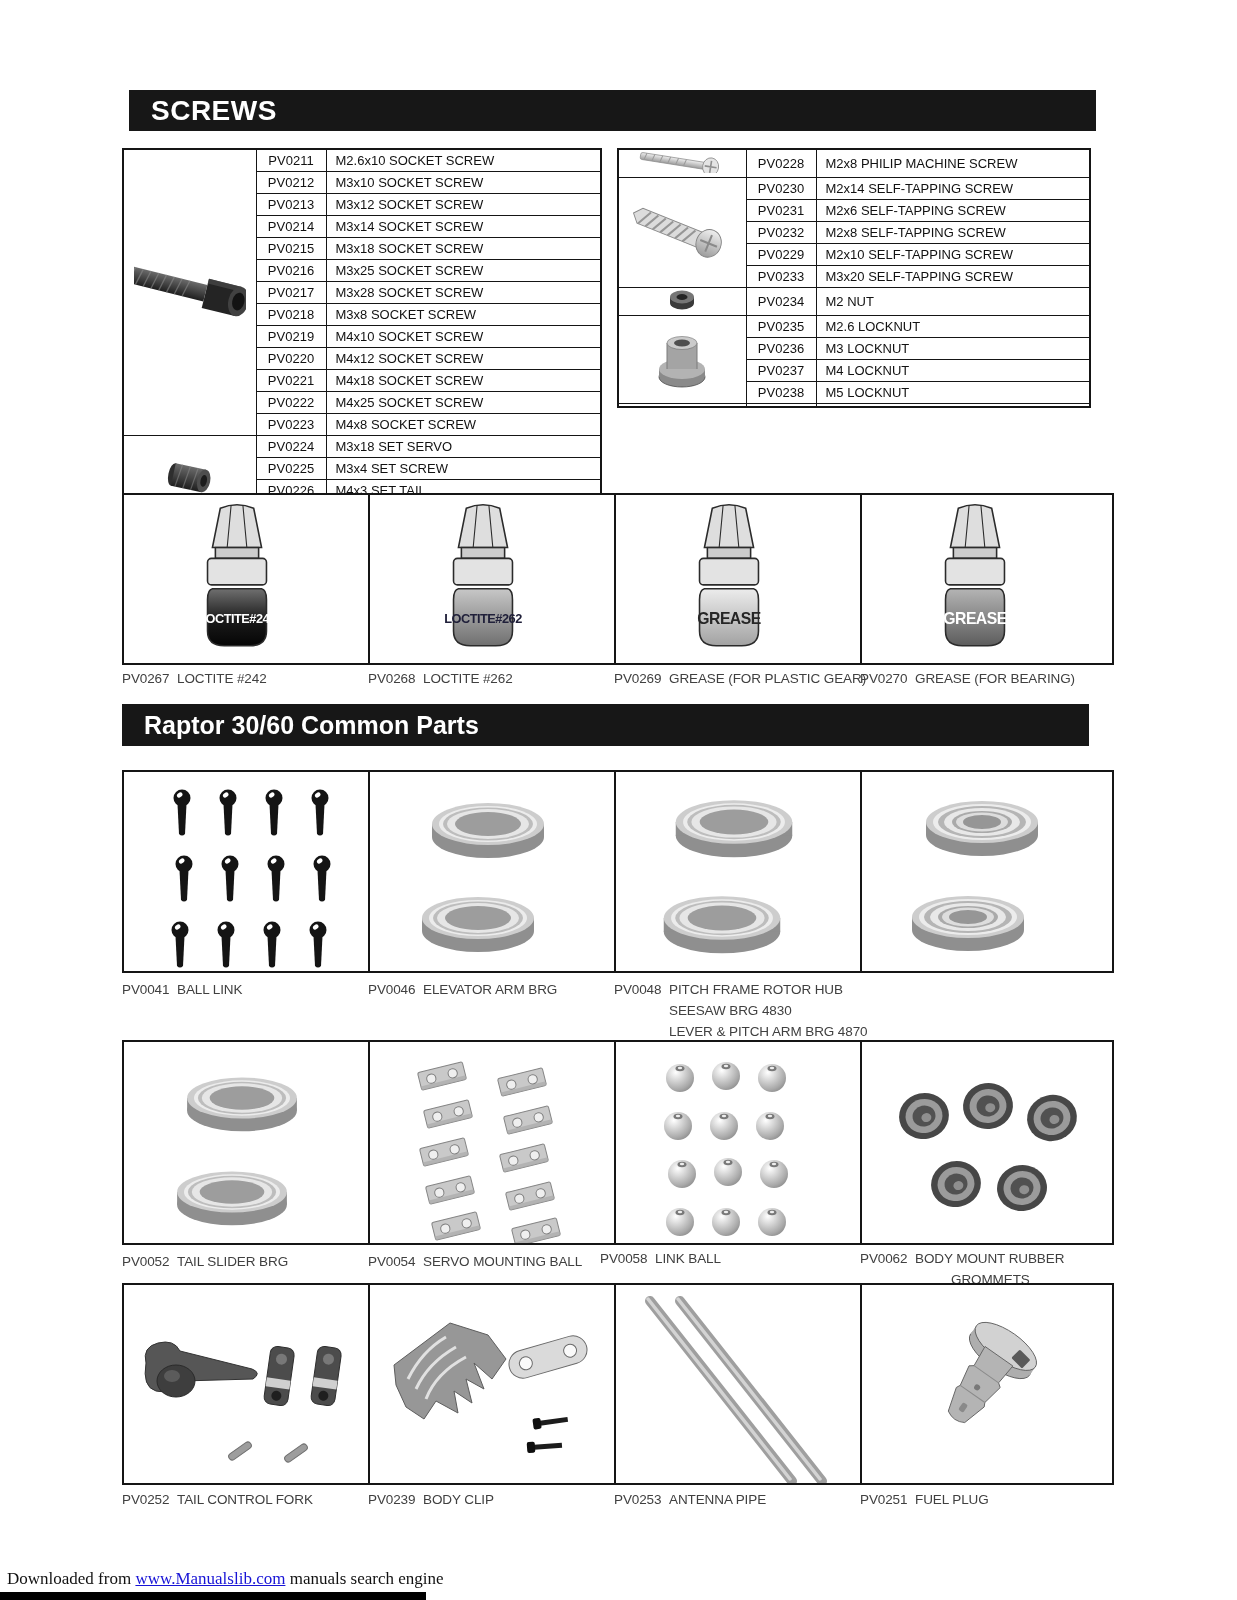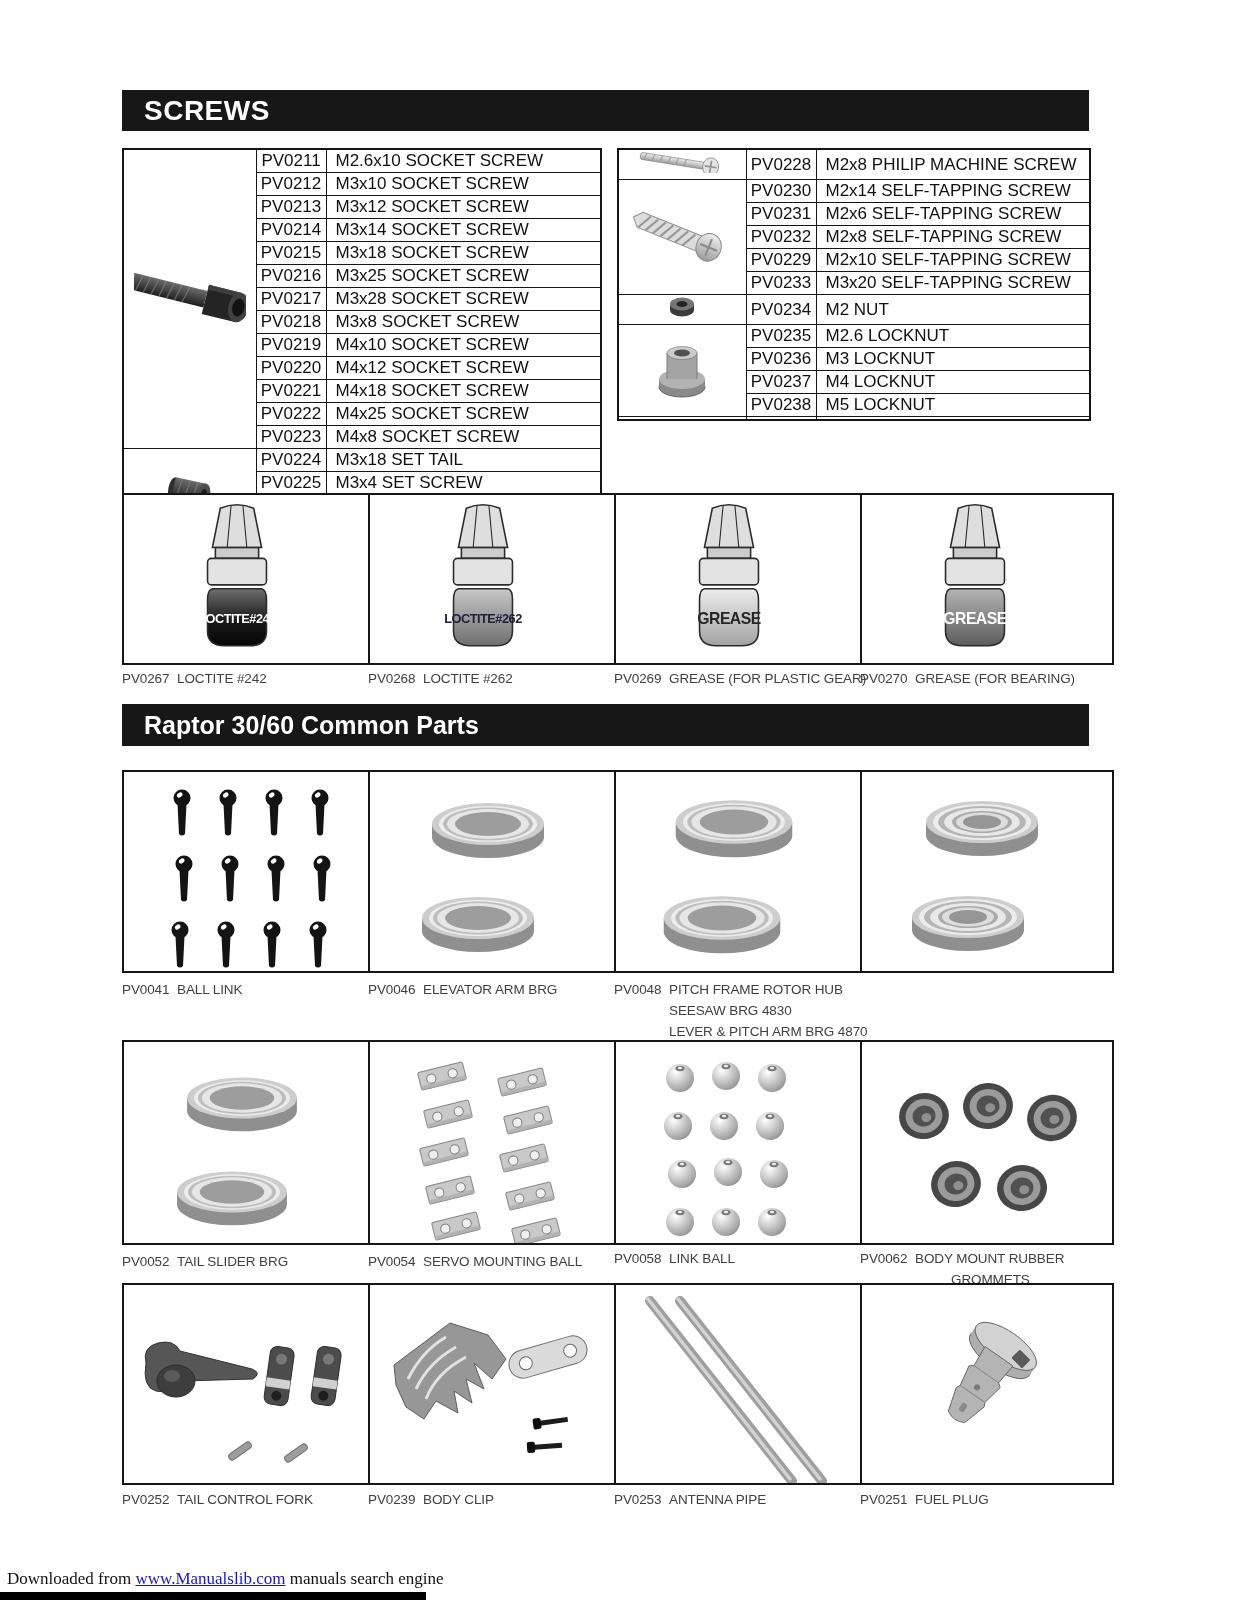--- a/index.html
+++ b/index.html
@@ -1,23 +1,23 @@
 <!DOCTYPE html>
 <html><head>
 <meta charset="utf-8">
 <style>
   html,body{margin:0;padding:0;background:#ffffff;}
   #page{position:relative;width:1237px;height:1600px;background:#fff;overflow:hidden;
         font-family:"Liberation Sans",sans-serif;color:#111;}
   .bar{position:absolute;left:122px;width:967px;background:#171717;color:#fff;
        display:flex;align-items:center;box-sizing:border-box;padding-left:22px;font-weight:bold;}
-  #screws-bar{top:90px;height:41px;font-size:28px;letter-spacing:.5px;}
+  #screws-bar{top:90px;height:41px;font-size:28px;letter-spacing:.5px;margin-left:7px;}
   #common-bar{top:704px;height:42px;font-size:25px;}
   table.parts{position:absolute;border-collapse:collapse;table-layout:fixed;
-       font-size:17px;color:#111;border:2px solid #151515;}
+       font-size:13px;color:#111;border:2px solid #151515;}
   table.parts td{border:1px solid #151515;overflow:hidden;white-space:nowrap;}
   #tbl-left{left:122px;top:148px;width:478px;height:325px;}
   #tbl-right{left:617px;top:148px;width:472px;height:258px;}
   td.img{text-align:center;vertical-align:middle;}
   td.part{text-align:center;}
   td.desc{padding-left:9px;}
   tr.h19 td{height:19px;} tr.h24 td{height:24px;}
   .box{position:absolute;width:254px;border:2px solid #151515;background:#fff;box-sizing:border-box;}
   .box svg{display:block;}
   .caption{position:absolute;font-size:13.5px;line-height:21px;letter-spacing:-0.1px;
@@ -216,21 +216,21 @@
                 <line x1="-10" y1="-11.5" x2="-13" y2="11.5"></line>
                   <line x1="-2" y1="-11.5" x2="-5" y2="11.5"></line>
                 <line x1="6" y1="-11.5" x2="3" y2="11.5"></line>
               </g>
               <ellipse cx="14" cy="0" rx="6.5" ry="11.5" fill="#4e4e4e"></ellipse>
               <ellipse cx="14" cy="0" rx="3.2" ry="6" fill="#1c1c1c"></ellipse>
             </g>
           </svg>
         </td>
         <td class="part">PV0224</td>
-        <td class="desc">M3x18 SET TAIL</td>
+        <td class="desc">M3x18 SET SERVO</td>
       </tr>
       <tr class="h19">
           <td class="part">PV0225</td>
           <td class="desc">M3x4 SET SCREW</td>
         </tr>
       <tr class="h19">
           <td class="part">PV0226</td>
           <td class="desc">M4x3 SET TAIL</td>
         </tr>
       <tr class="h19">
@@ -507,21 +507,21 @@
     <span class="lines">
         <span>TAIL SLIDER BRG</span>
       </span>
   </div>
   <div class="caption" style="left:368px;top:1251px">
     <span class="p">PV0054</span>
     <span class="lines">
         <span>SERVO MOUNTING BALL</span>
       </span>
   </div>
-  <div class="caption" style="left:614px;top:1248px">
+  <div class="caption" style="left:600px;top:1248px">
     <span class="p">PV0058</span>
     <span class="lines">
         <span>LINK BALL</span>
       </span>
   </div>
   <div class="caption" style="left:860px;top:1248px">
     <span class="p">PV0062</span>
     <span class="lines">
       <span>BODY MOUNT RUBBER</span>
       <span class="ind36">GROMMETS</span>

